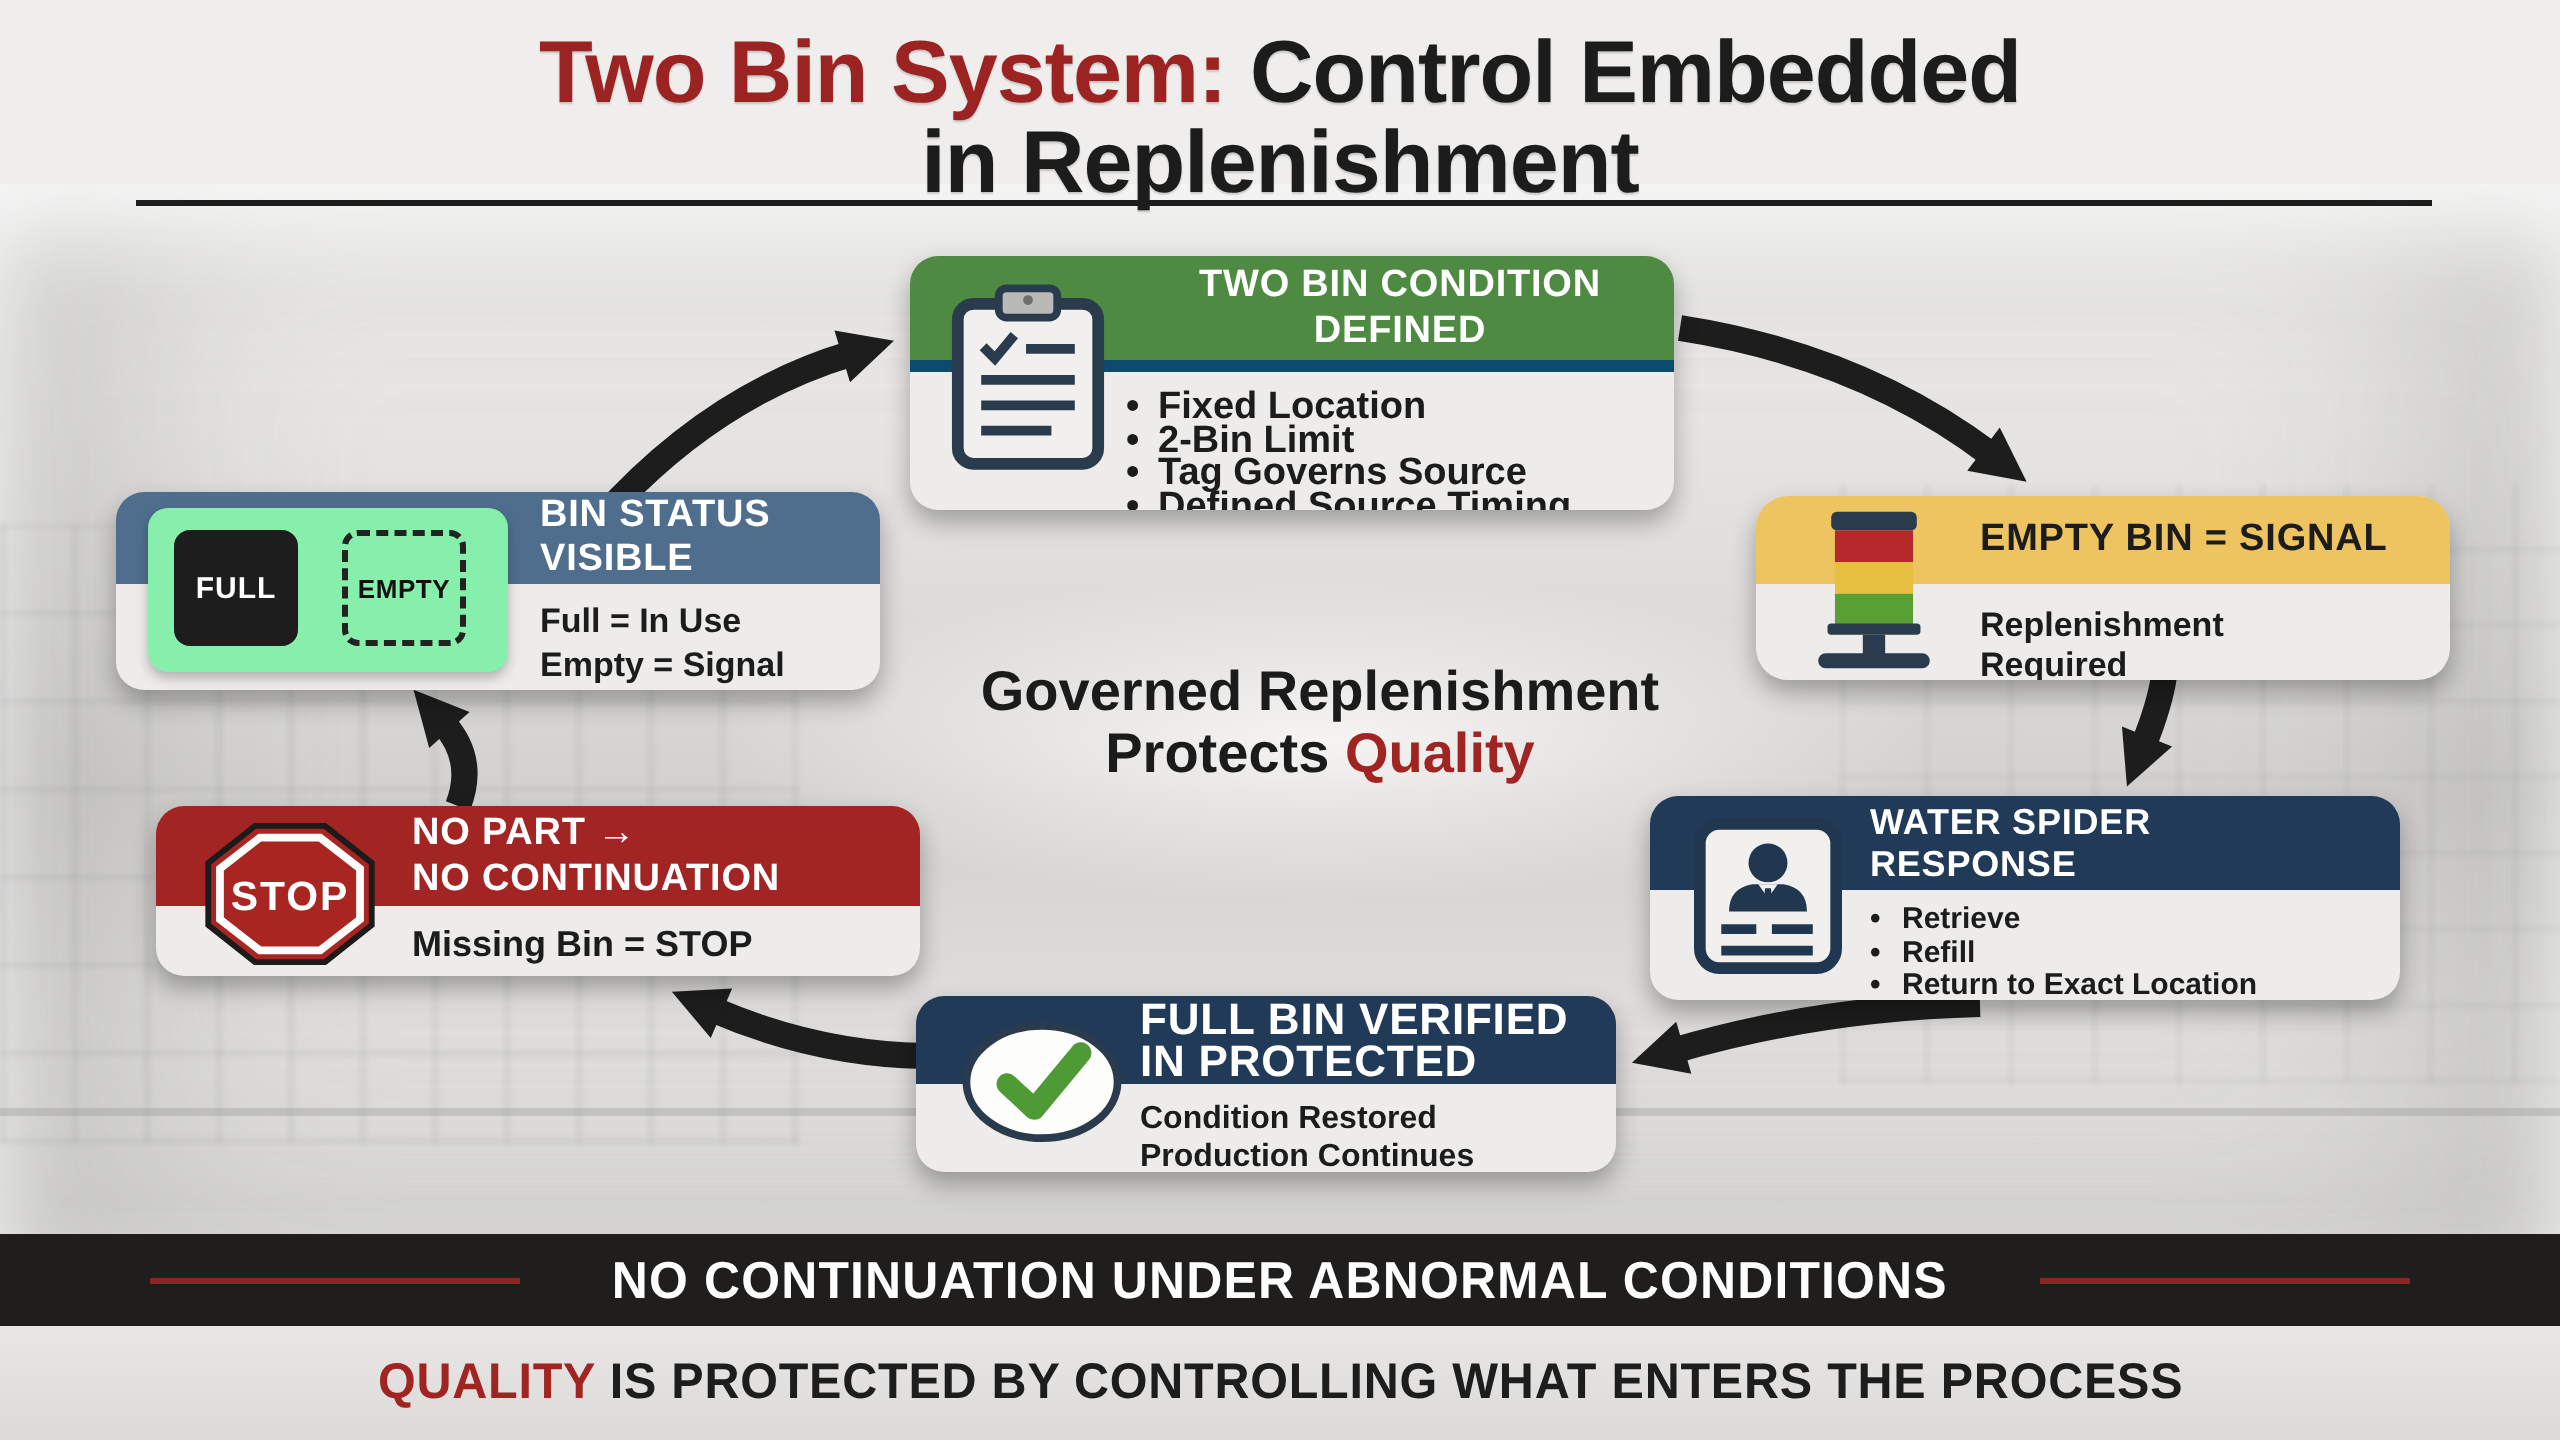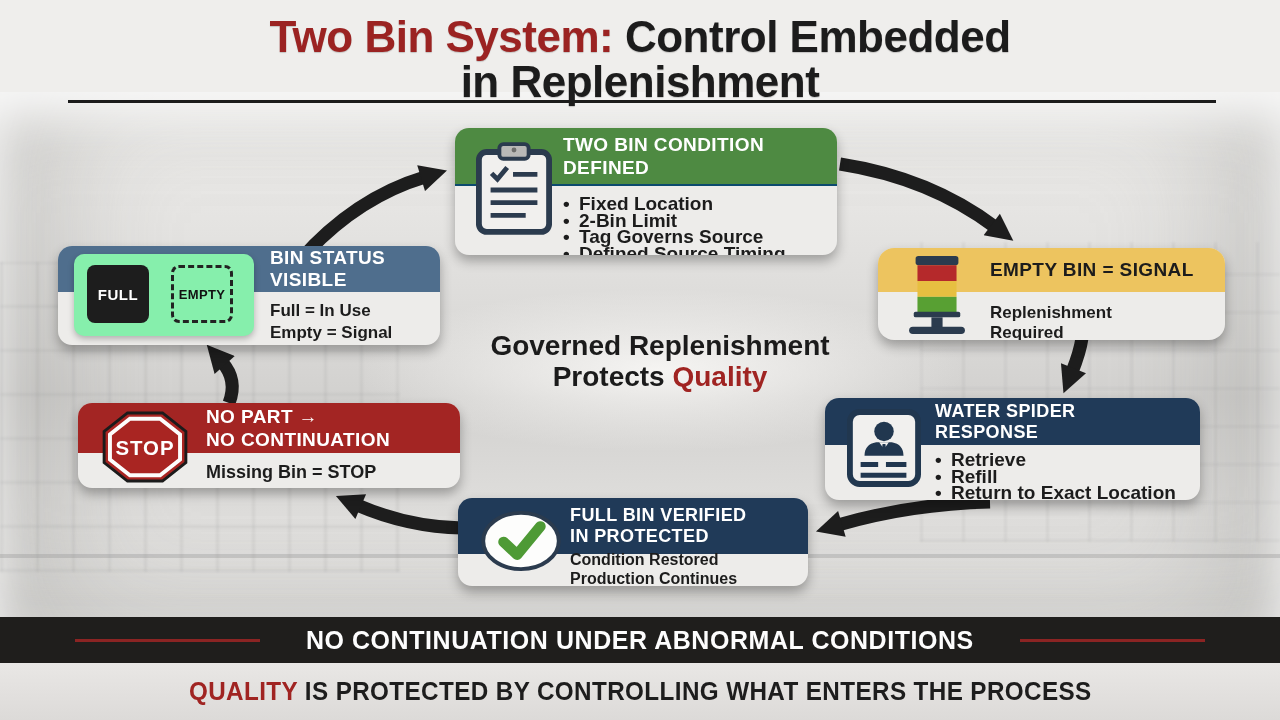--- a/index.html
+++ b/index.html
@@ -36,44 +36,44 @@
   .card-header{position:absolute;left:0;top:0;width:100%;display:flex;flex-direction:column;
     justify-content:center;box-sizing:border-box;color:#fff;font-weight:700;letter-spacing:.4px;}
   .card-body{position:absolute;left:0;width:100%;box-sizing:border-box;color:#1c1c1c;font-weight:700;}
   .bullets{margin:0;padding:0;list-style:none;}
   .bullets li{position:relative;padding-left:16px;}
   .bullets li::before{content:"•";position:absolute;left:0;top:0;}
   .icon-wrap{position:absolute;z-index:2;}
 
   
   .card-two-bin{left:455px;top:128px;width:382px;height:127px;}
-  .card-two-bin .card-header{height:58px;background:#4e8a42;border-bottom:2px solid #0c4a6e;
-    padding-left:108px;font-size:19px;line-height:23px;}
+  .card-two-bin .card-header{height:58px;background:#4e8a42;border-bottom:6px solid #0c4a6e;
+    padding-left:108px;font-size:19px;line-height:23px;align-items:center;}
   .card-two-bin .card-body{top:62px;padding:6px 18px 0 108px;font-size:19px;line-height:15.5px;}
   .card-two-bin .bullets li{margin-bottom:1px;}
   .card-two-bin .icon-wrap{left:20px;top:13px;}
 
   
   .card-empty-bin{left:878px;top:248px;width:347px;height:92px;border-radius:16px;}
   .card-empty-bin .card-header{height:44px;background:#edc45f;color:#1c1c1c;
     padding-left:112px;font-size:19px;}
   .card-empty-bin .card-body{top:48px;padding:7px 6px 0 112px;font-size:17px;line-height:20px;width:210px;}
   .card-empty-bin .icon-wrap{left:26px;top:7px;}
 
   
   .card-water-spider{left:825px;top:398px;width:375px;height:102px;}
   .card-water-spider .card-header{height:47px;background:#203a58;
     padding-left:110px;font-size:18px;line-height:21px;}
-  .card-water-spider .card-body{top:49px;padding:5px 4px 0 110px;font-size:19px;line-height:16.5px;}
+  .card-water-spider .card-body{top:49px;padding:5px 4px 0 110px;font-size:15px;line-height:16.5px;}
   .card-water-spider .icon-wrap{left:22px;top:11px;}
 
   
   .card-full-bin{left:458px;top:498px;width:350px;height:88px;}
-  .card-full-bin .card-header{height:56px;background:#203a58;
-    padding-left:112px;font-size:18px;line-height:21px;}
+  .card-full-bin .card-header{height:44px;background:#203a58;
+    padding-left:112px;font-size:22px;line-height:21px;}
   .card-full-bin .card-body{top:48px;padding:4px 4px 0 112px;font-size:16px;line-height:19px;}
   .card-full-bin .icon-wrap{left:22px;top:12px;}
 
   
   .card-no-part{left:78px;top:403px;width:382px;height:85px;}
   .card-no-part .card-header{height:50px;background:#a32523;
     padding-left:128px;font-size:19px;line-height:23px;}
   .card-no-part .card-body{top:50px;padding:9px 4px 0 128px;font-size:18px;}
   .card-no-part .icon-wrap{left:24px;top:8px;}
 

